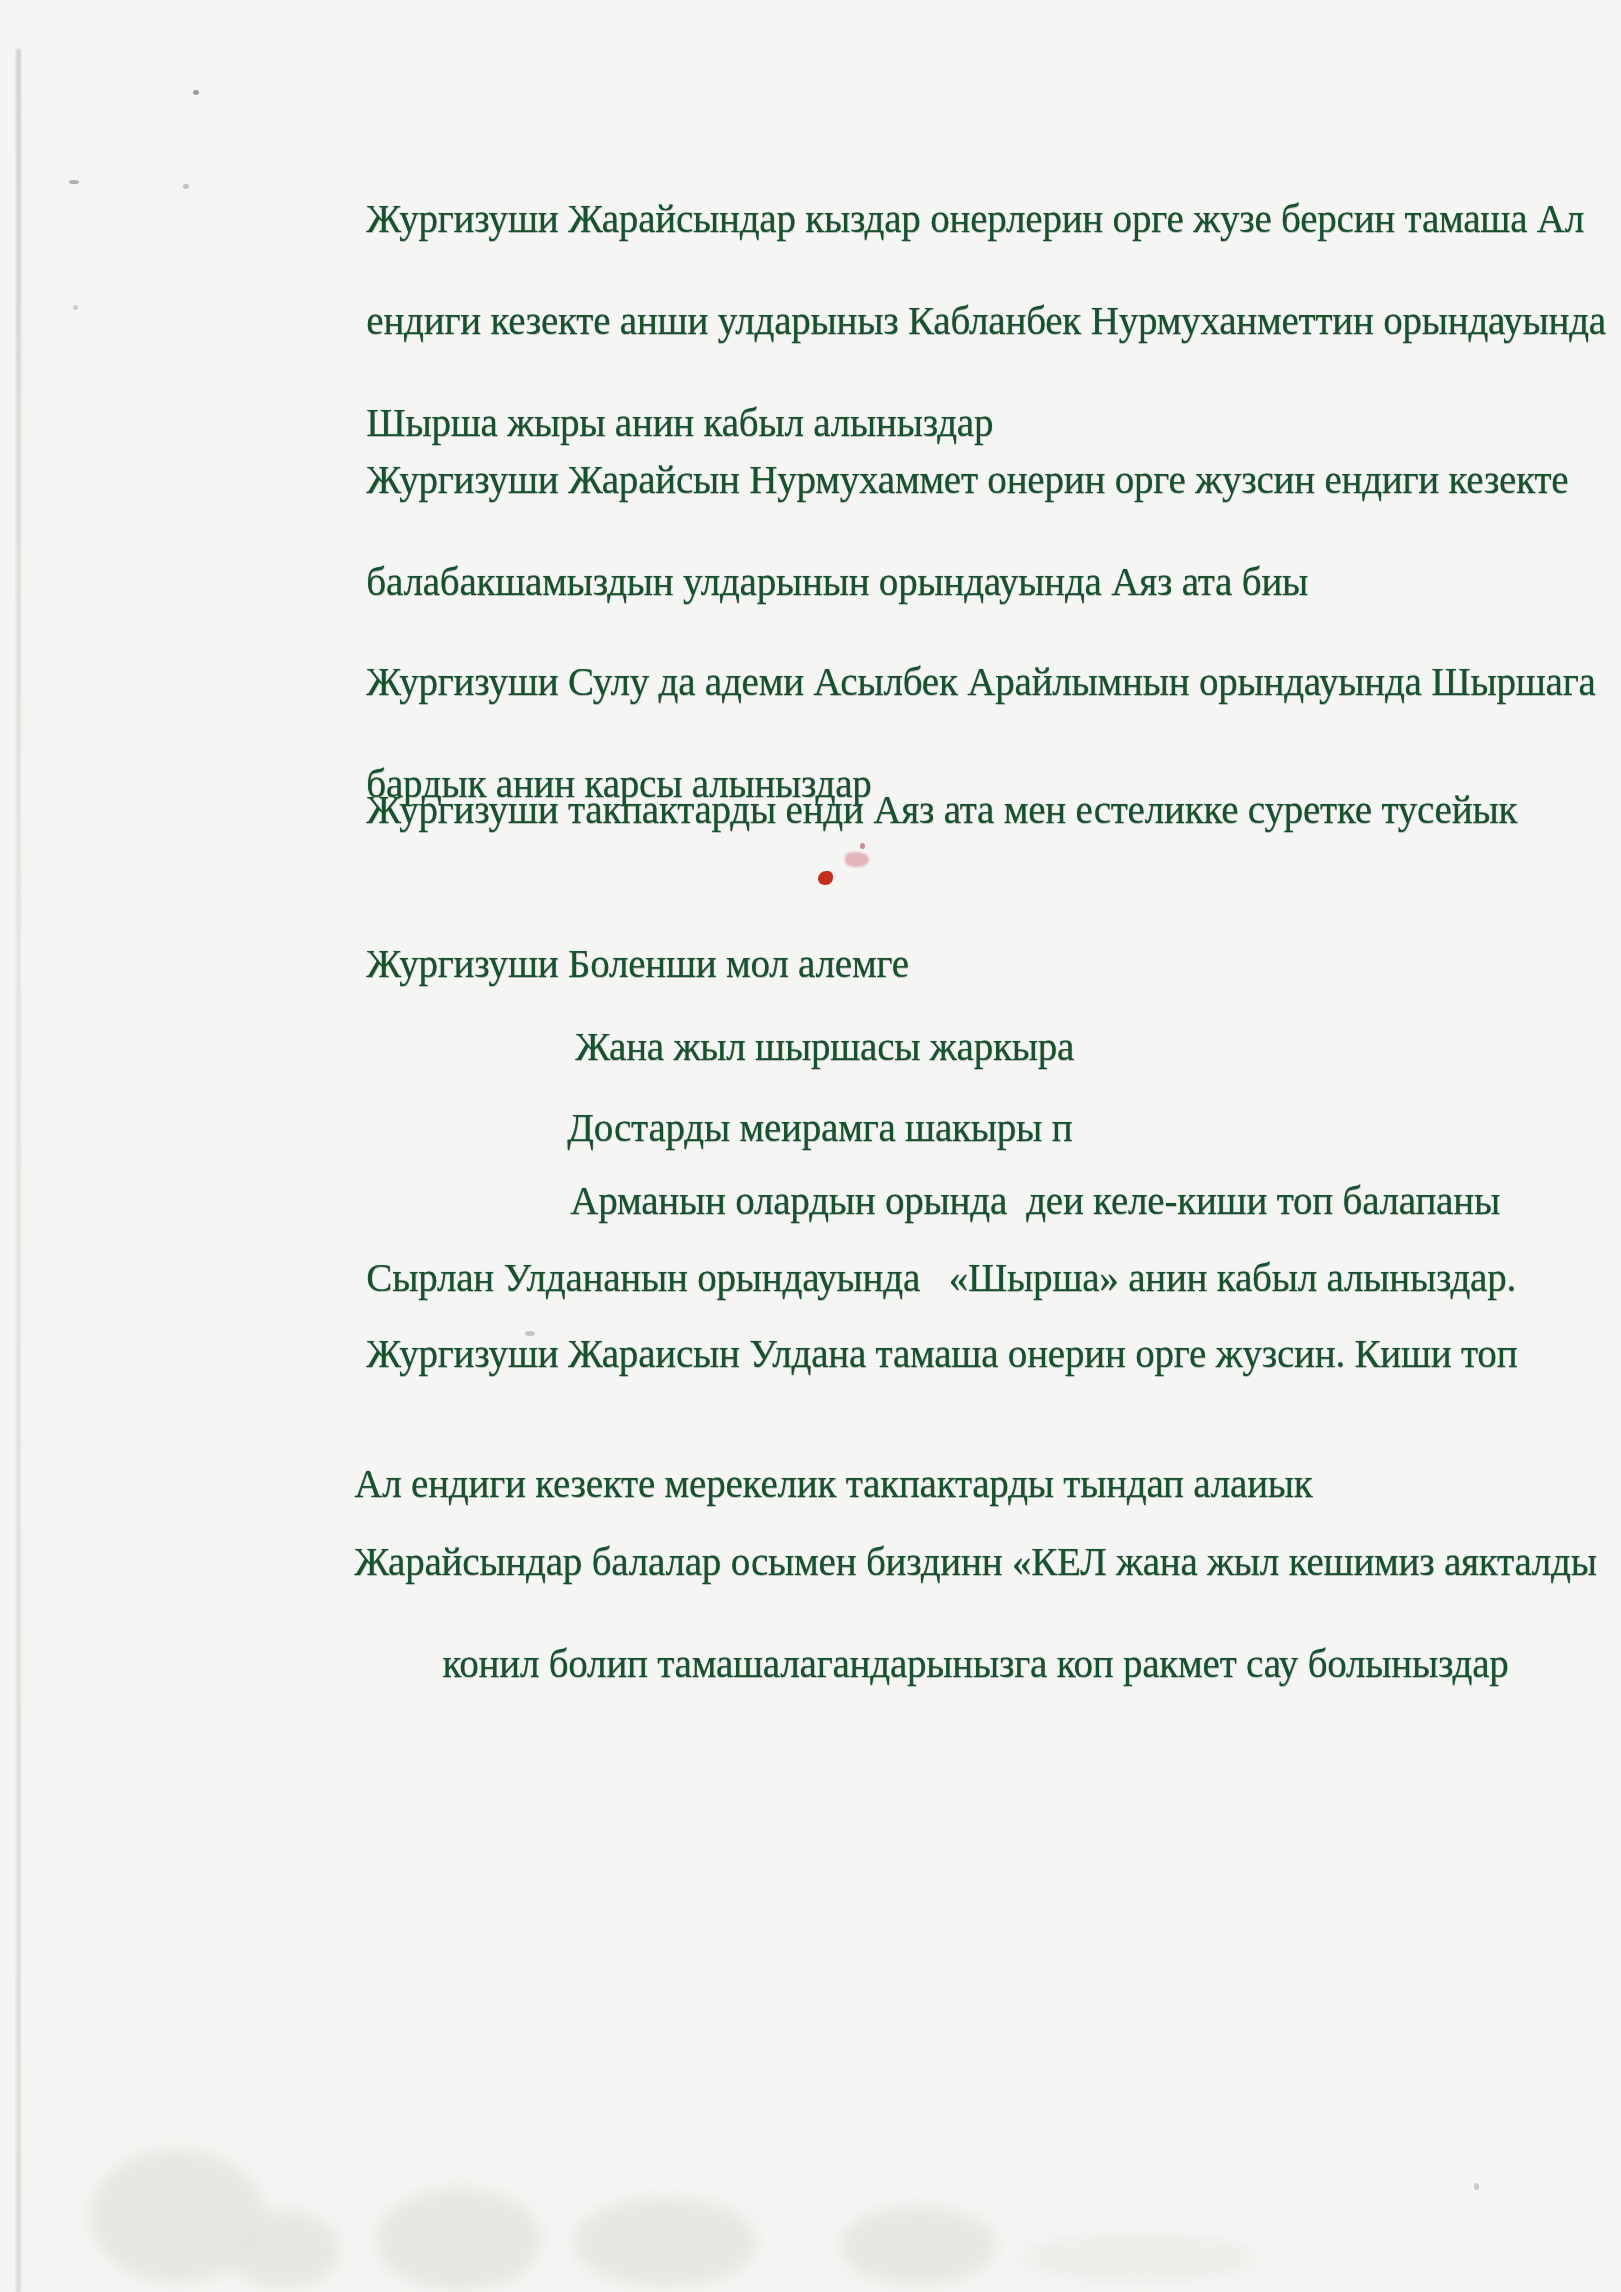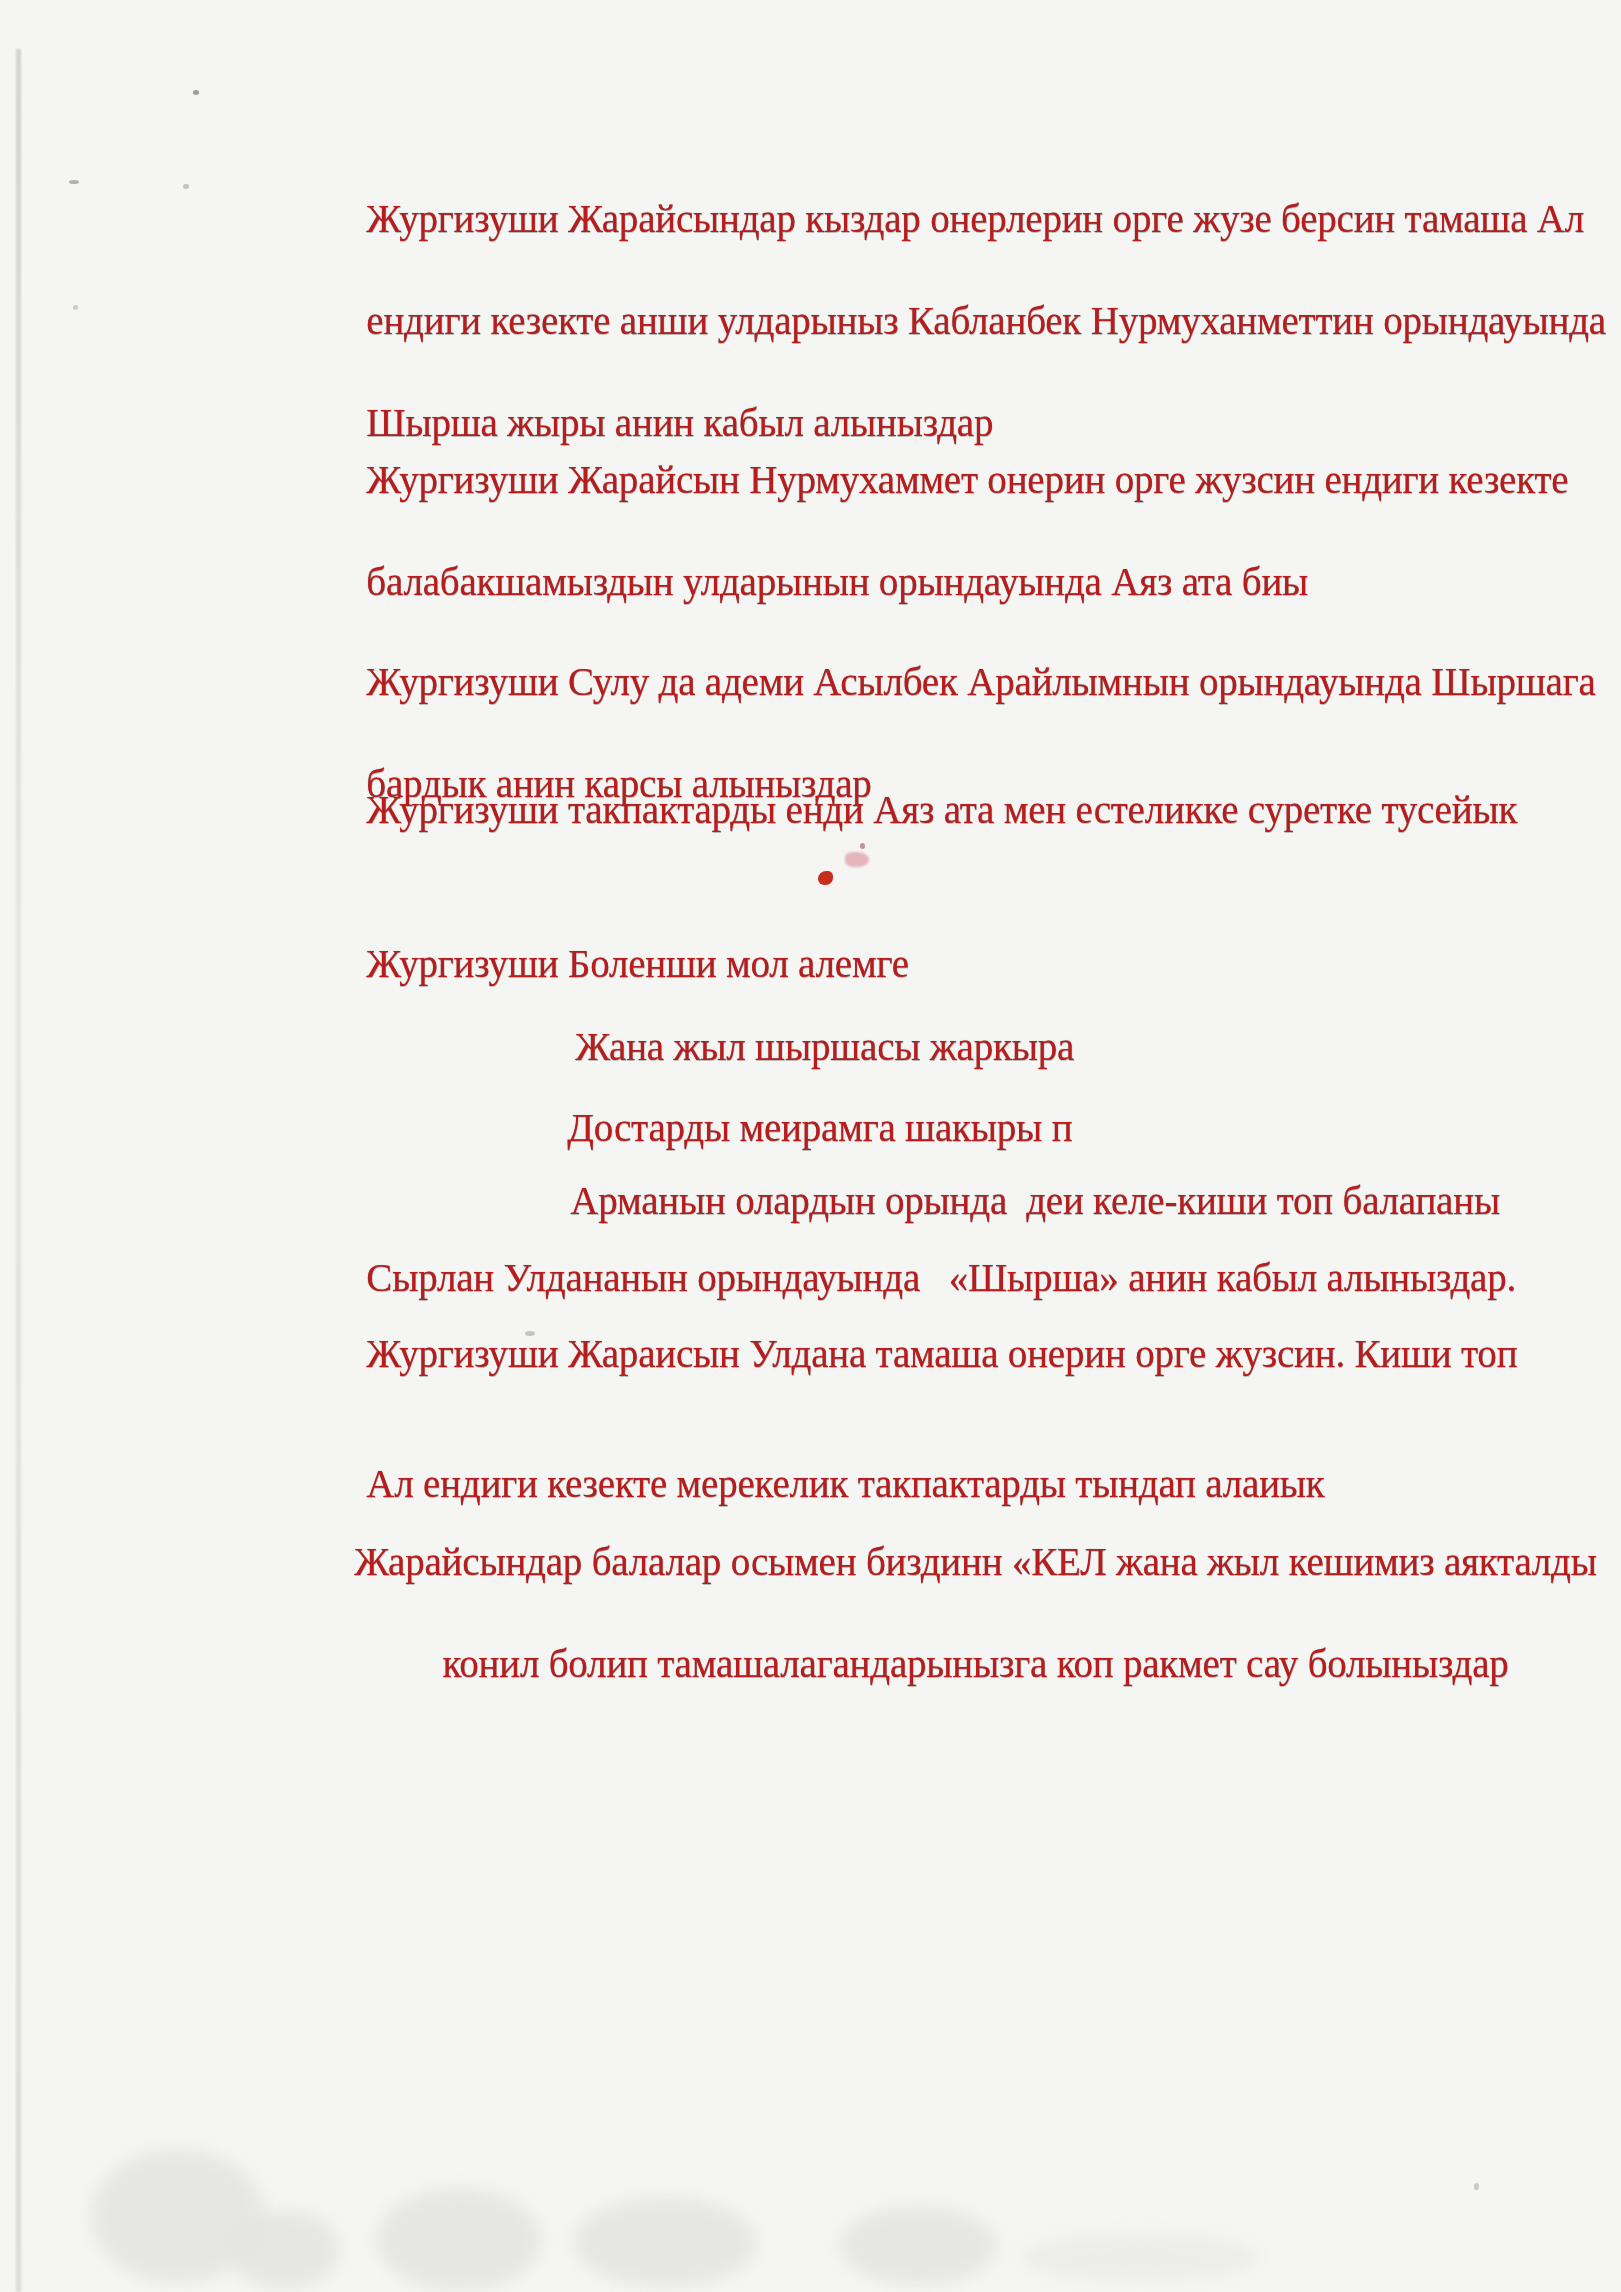--- a/index.html
+++ b/index.html
@@ -24,21 +24,21 @@
     height: 2243px;
     background: linear-gradient(to bottom, rgba(120,120,118,0.28), rgba(150,150,148,0.16) 40%, rgba(130,130,128,0.22));
     filter: blur(0.9px);
   }
   .text-layer {
     position: absolute;
     left: 0;
     top: 0;
     width: 1622px;
     height: 2293px;
-    color: #b91c1c;
+    color: #14532d;
     font-size: 39px;
     line-height: 51px;
     letter-spacing: -0.2px;
     text-shadow: 0 0 0.9px rgba(82,80,76,0.65), 0.4px 0.5px 0.5px rgba(100,98,94,0.35);
   }
   .para {
     position: absolute;
     margin: 0;
     white-space: pre;
   }
@@ -46,21 +46,21 @@
   .p0  { top: 142px;  left: 309px; }
   .p1  { top: 403px;  left: 309px; }
   .p2  { top: 605px;  left: 309px; }
   .p3  { top: 733px;  left: 309px; }
   .p4  { top: 887px;  left: 309px; }
   .p5  { top: 970px; left: 518px; }
   .p6  { top: 1051px; left: 510px; }
   .p7  { top: 1124px; left: 513px; text-align: center; }
   .p8  { top: 1201px; left: 309px; }
   .p9  { top: 1277px; left: 309px; }
-  .p10 { top: 1407px; left: 309px; text-align: center; }
+  .p10 { top: 1407px; left: 297px; text-align: center; }
   .p11 { top: 1485px; left: 297px; text-align: center; }
 
   
   .speck { position: absolute; border-radius: 50%; }
   .red-speck {
     left: 818px; top: 871px; width: 15px; height: 14.3px;
     border-radius: 62% 40% 55% 48%;
     filter: blur(0.5px);
   }
   .pink-smudge {

